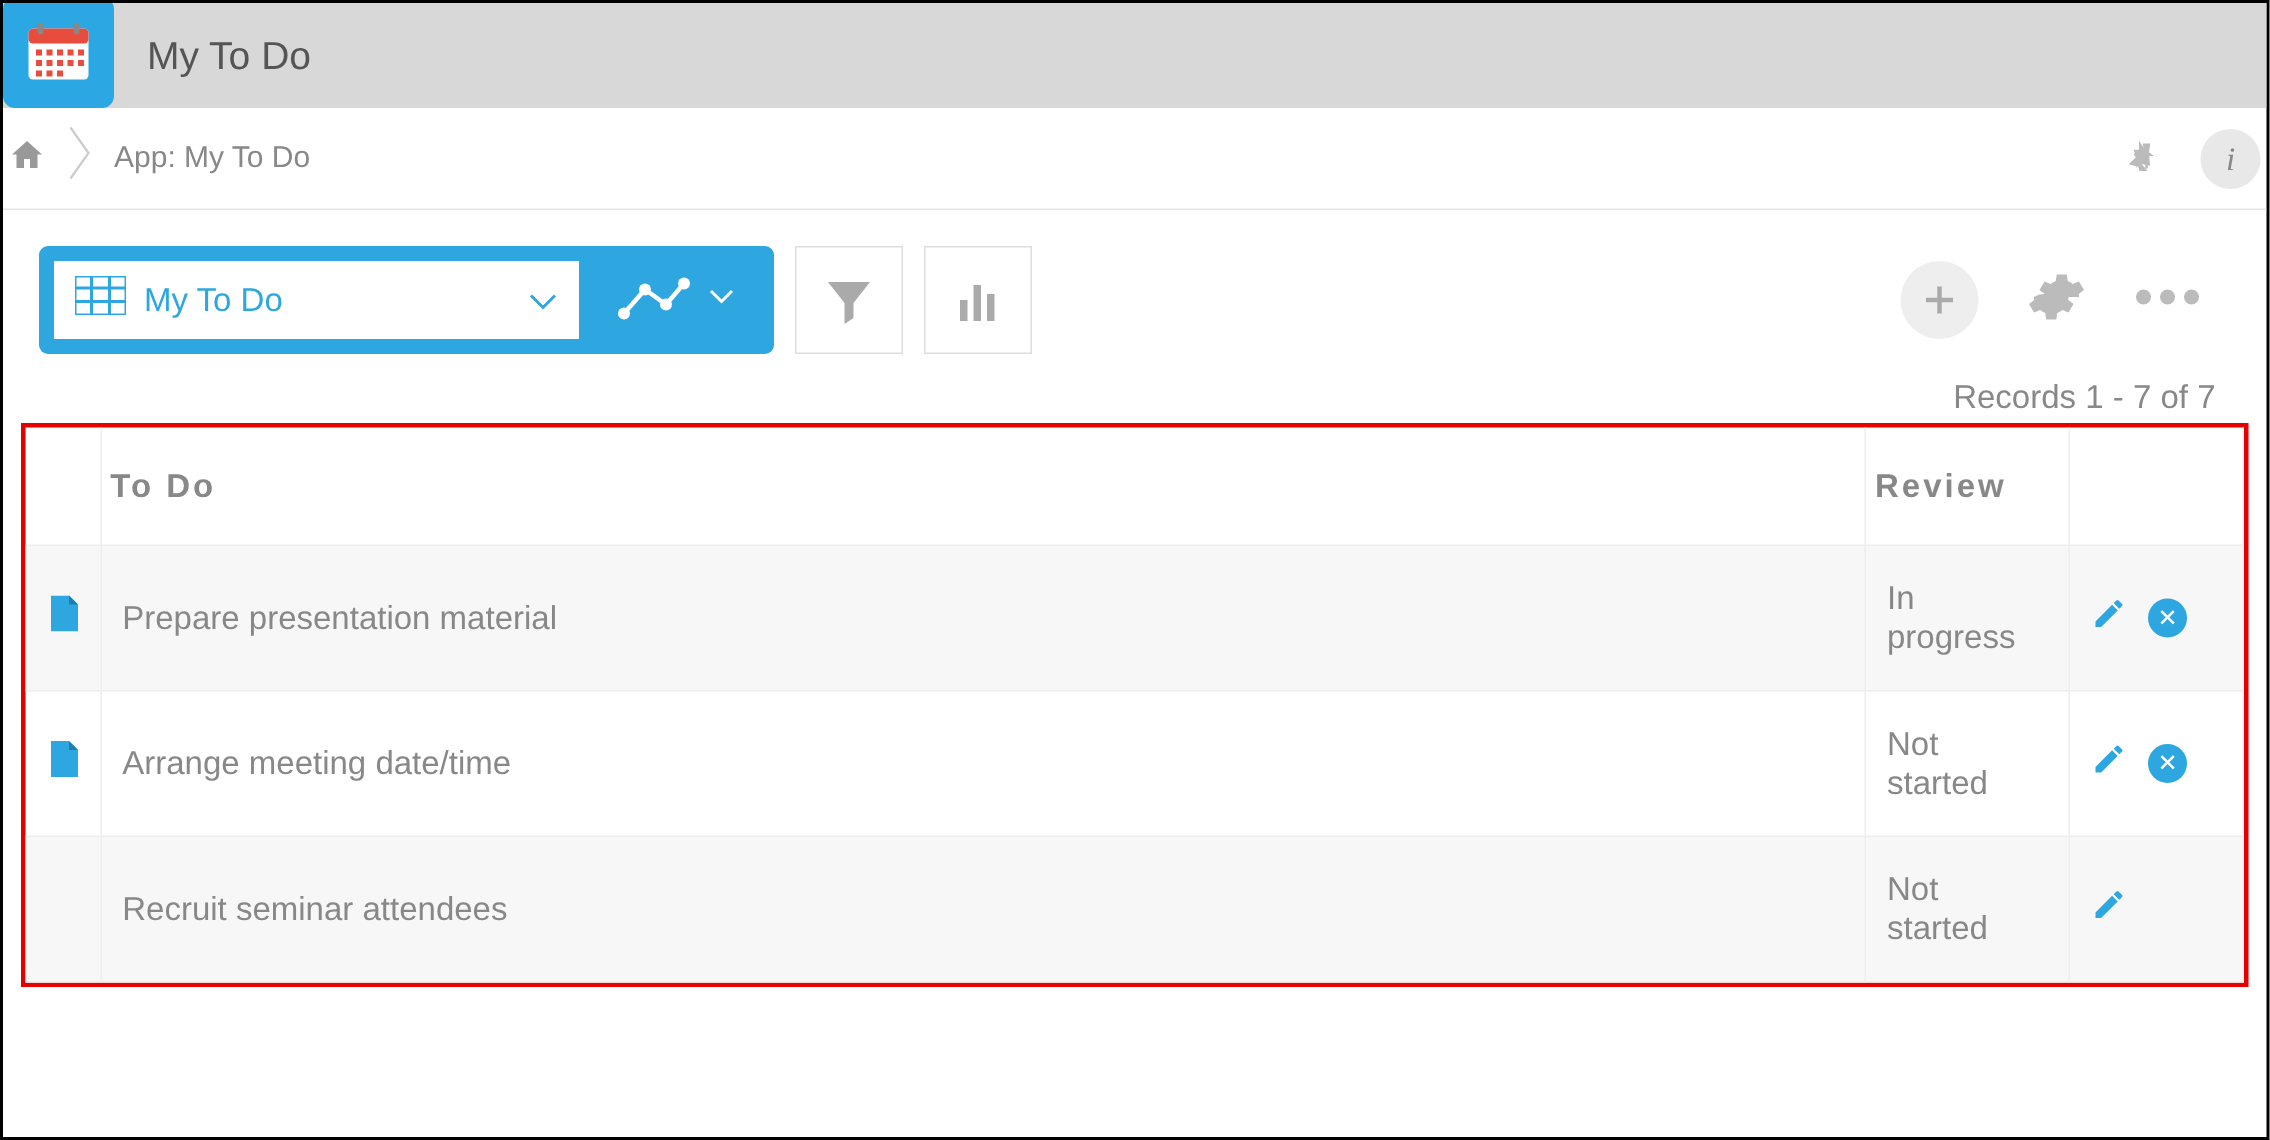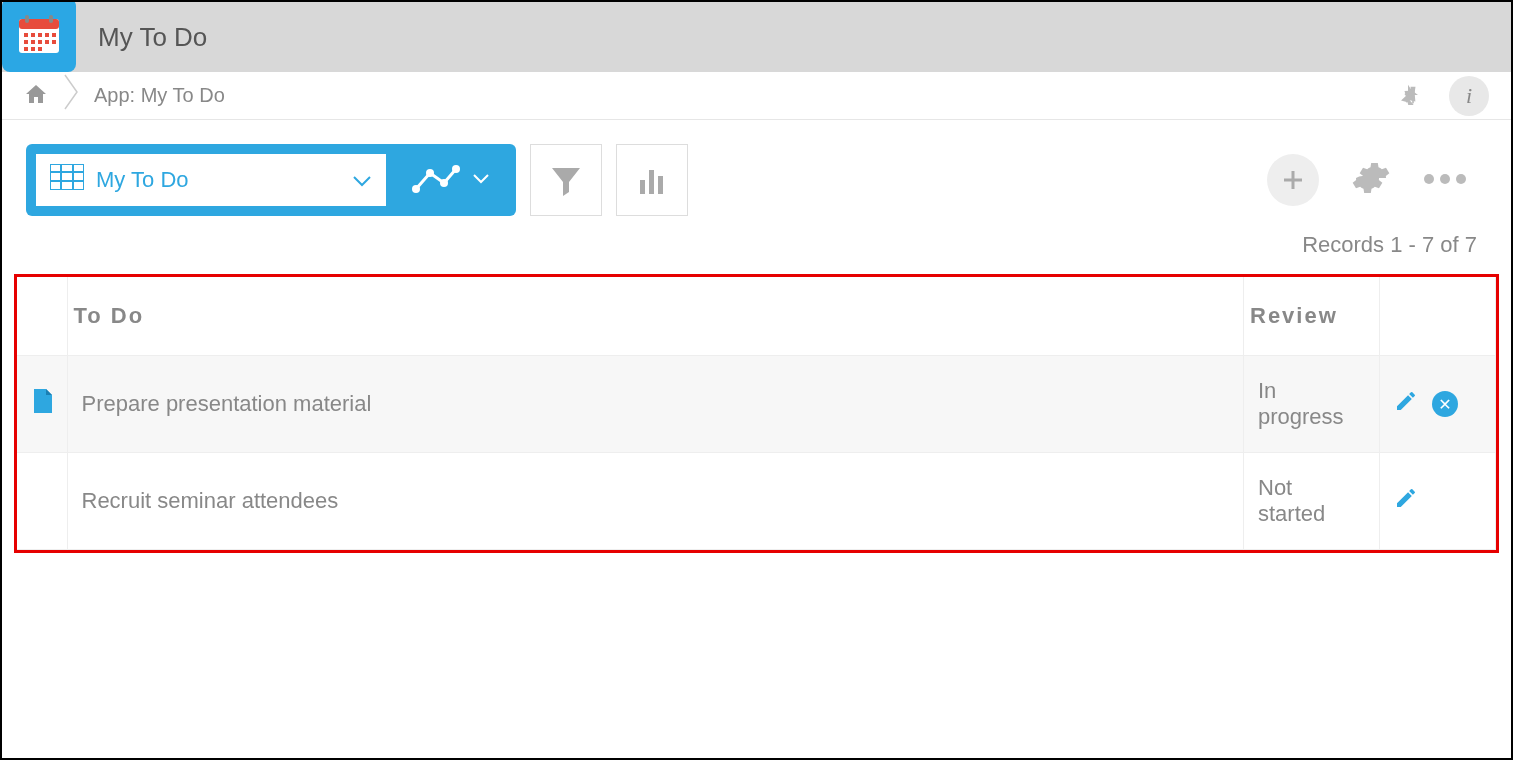--- a/index.html
+++ b/index.html
@@ -30,25 +30,25 @@
   justify-content: center;
 }
 .app-icon svg { width: 48px; height: 48px; }
 .header-title {
   margin-left: 22px;
   font-size: 26px;
   color: #555;
   font-weight: 400;
 }
 .breadcrumb-bar {
-  height: 48px;
+  height: 68px;
   border-bottom: 1px solid #e6e6e6;
   display: flex;
   align-items: center;
-  padding: 0 22px;
+  padding: 0 4px;
   position: relative;
 }
 .home-icon { color: #888; cursor: pointer; }
 .bc-sep {
   color: #bbb;
   margin: 0 16px;
   font-size: 28px;
   font-weight: 100;
 }
 .breadcrumb-text {
@@ -130,21 +130,21 @@
   color:#aaa;
   cursor:pointer;
   font-size: 32px;
 }
 .gear-btn, .more-btn { color:#bbb; cursor:pointer; }
 .records-count {
   text-align: right;
   padding-right: 34px;
   font-size: 22px;
   color: #888;
-  margin-bottom: 16px;
+  margin-bottom: 4px;
 }
 .table-wrap {
   margin: 0 12px;
   border: 3px solid #e60000;
 }
 table.rec {
   width: 100%;
   border-collapse: collapse;
 }
 table.rec th {
@@ -327,20 +327,38 @@
               <span class="edit-icon"><svg width="24" height="24" viewBox="0 0 24 24" fill="#2ea7e0">
                   <path d="M3 17.25V21h3.75L17.81 9.94l-3.75-3.75L3 17.25zM20.71 7.04a1 1 0 000-1.41l-2.34-2.34a1 1 0 00-1.41 0l-1.83 1.83 3.75 3.75 1.83-1.83z"></path>
                 </svg></span>
               <span class="del-icon">
                 <span>✕</span>
               </span>
             </div>
           </td>
         </tr>
         <tr>
+          <td class="col-icon"><span class="doc-icon"><svg width="20" height="24" viewBox="0 0 20 24">
+                <path d="M2 0h12l6 6v18H2z" fill="#2ea7e0"></path>
+                <path d="M14 0v6h6z" fill="#1a7fb3"></path>
+              </svg></span></td>
+          <td>Arrange meeting date/time</td>
+          <td class="col-status">Not started</td>
+          <td class="col-actions">
+            <div class="act-wrap">
+              <span class="edit-icon"><svg width="24" height="24" viewBox="0 0 24 24" fill="#2ea7e0">
+                  <path d="M3 17.25V21h3.75L17.81 9.94l-3.75-3.75L3 17.25zM20.71 7.04a1 1 0 000-1.41l-2.34-2.34a1 1 0 00-1.41 0l-1.83 1.83 3.75 3.75 1.83-1.83z"></path>
+                </svg></span>
+              <span class="del-icon">
+                <span>✕</span>
+              </span>
+            </div>
+          </td>
+        </tr>
+        <tr>
           <td class="col-icon"></td>
           <td>Recruit seminar attendees</td>
           <td class="col-status">Not started</td>
           <td class="col-actions">
             <div class="act-wrap">
               <span class="edit-icon"><svg width="24" height="24" viewBox="0 0 24 24" fill="#2ea7e0">
                   <path d="M3 17.25V21h3.75L17.81 9.94l-3.75-3.75L3 17.25zM20.71 7.04a1 1 0 000-1.41l-2.34-2.34a1 1 0 00-1.41 0l-1.83 1.83 3.75 3.75 1.83-1.83z"></path>
                 </svg></span>
             </div>
           </td>

